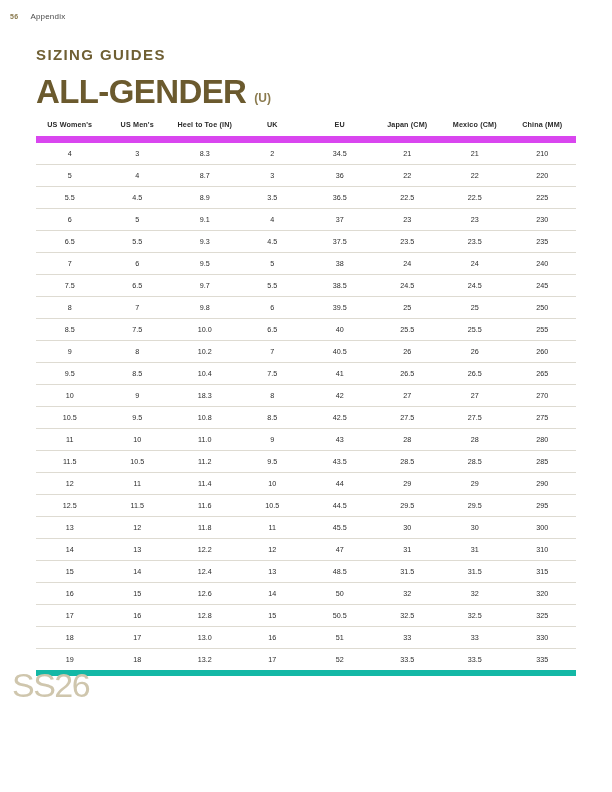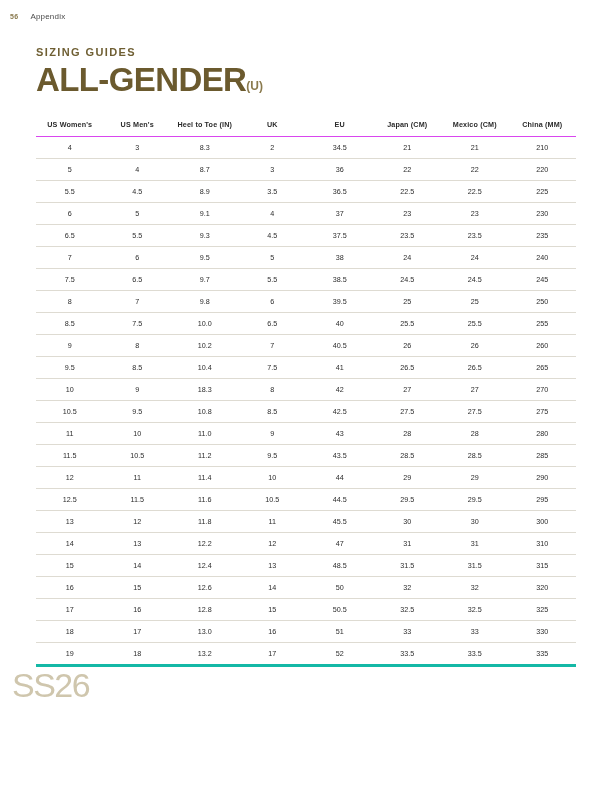--- a/index.html
+++ b/index.html
@@ -41,30 +41,30 @@
     color: #4a4a4a;
     letter-spacing: 0.2px;
   }
   
   .title-block {
     position: absolute;
     top: 46px;
     left: 36px;
   }
   .eyebrow {
-    font-size: 11px;
+    font-size: 15px;
     font-weight: 700;
     letter-spacing: 1.4px;
     color: #6f5f33;
-    margin-bottom: 5px;
+    margin-bottom: 12px;
   }
   .main-title-row {
     display: flex;
     align-items: flex-end;
-    gap: 0;
+    gap: 8px;
   }
   .main-title {
     font-size: 33px;
     font-weight: 700;
     letter-spacing: -0.6px;
     color: #6b5a2e;
     line-height: 1;
   }
   .title-suffix {
     font-size: 12px;
@@ -81,35 +81,35 @@
     border-collapse: collapse;
     table-layout: fixed;
   }
   .size-table th {
     font-size: 7.2px;
     font-weight: 700;
     color: #2b2b2b;
     text-align: center;
     padding: 6px 0 7px 0;
     letter-spacing: 0.15px;
-    border-bottom: 1px solid #d946ef;
+    border-bottom: 7px solid #d946ef;
   }
   .size-table th.col-first,
   .size-table td.col-first {
     text-align: center;
   }
   .size-table td {
     font-size: 7.2px;
     text-align: center;
     padding: 6px 0 6px 0;
     color: #2b2b2b;
     border-bottom: 1px solid #dedbd2;
   }
   .size-table tr:last-child td {
-    border-bottom: 3px solid #14b8a6;
+    border-bottom: 6px solid #14b8a6;
   }
   
   .footer-mark {
     position: absolute;
     left: 12px;
     bottom: 10px;
     font-size: 34px;
     font-weight: 400;
     letter-spacing: -1.5px;
     color: #cfc6ad;

